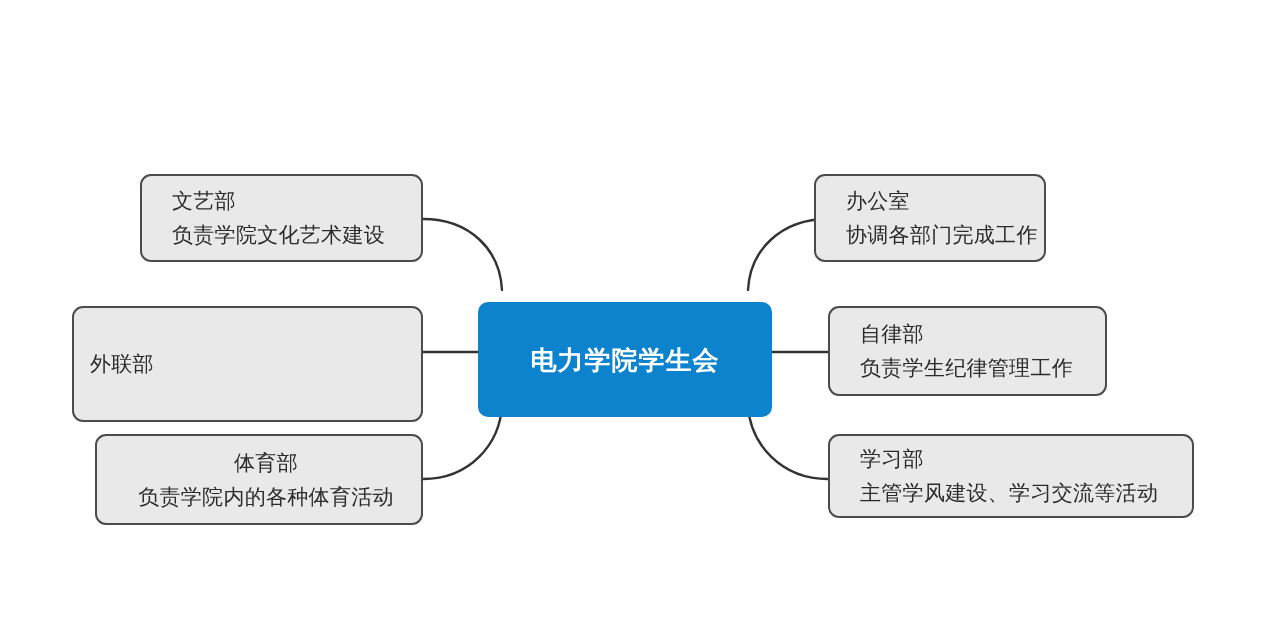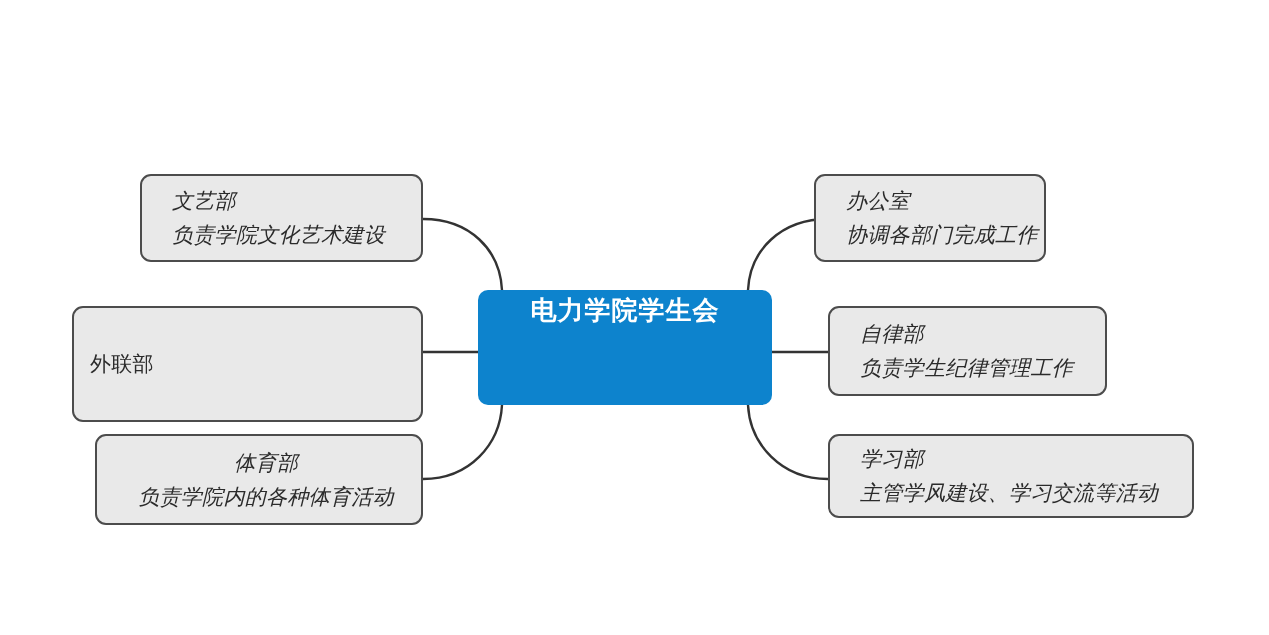--- a/index.html
+++ b/index.html
@@ -41,32 +41,32 @@
   }
   .node .line1,
   .node .line2 {
     font-size: 21px;
     line-height: 34px;
     white-space: nowrap;
     letter-spacing: 0.3px;
   }
   .node.indent {
     padding-left: 30px;
-    font-style: italic;
   }
   .center-node {
     position: absolute;
     box-sizing: border-box;
     background: #0d83cd;
     border-radius: 10px;
     display: flex;
     flex-direction: column;
     align-items: center;
-    justify-content: flex-start;
+    justify-content: center;
     color: #ffffff;
+    margin-top: 12px;
   }
   .center-node .line1,
   .center-node .line2 {
     font-size: 26px;
     line-height: 40px;
     font-weight: bold;
     white-space: nowrap;
     letter-spacing: 1px;
   }
 </style>

